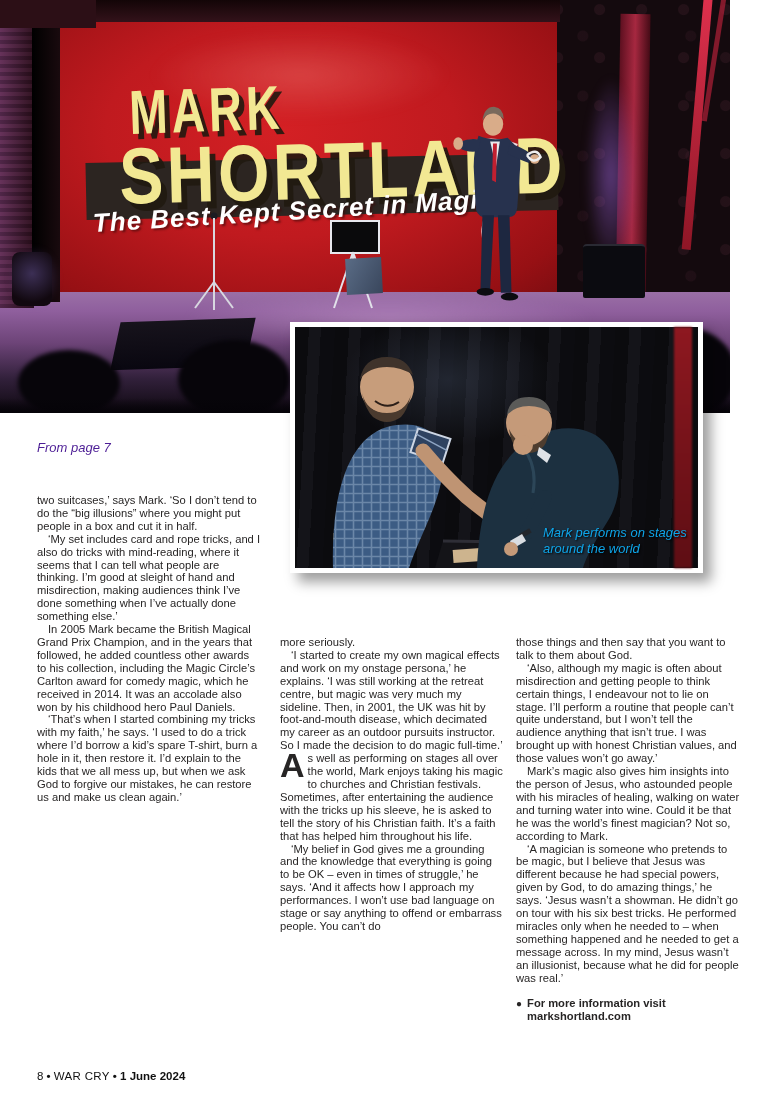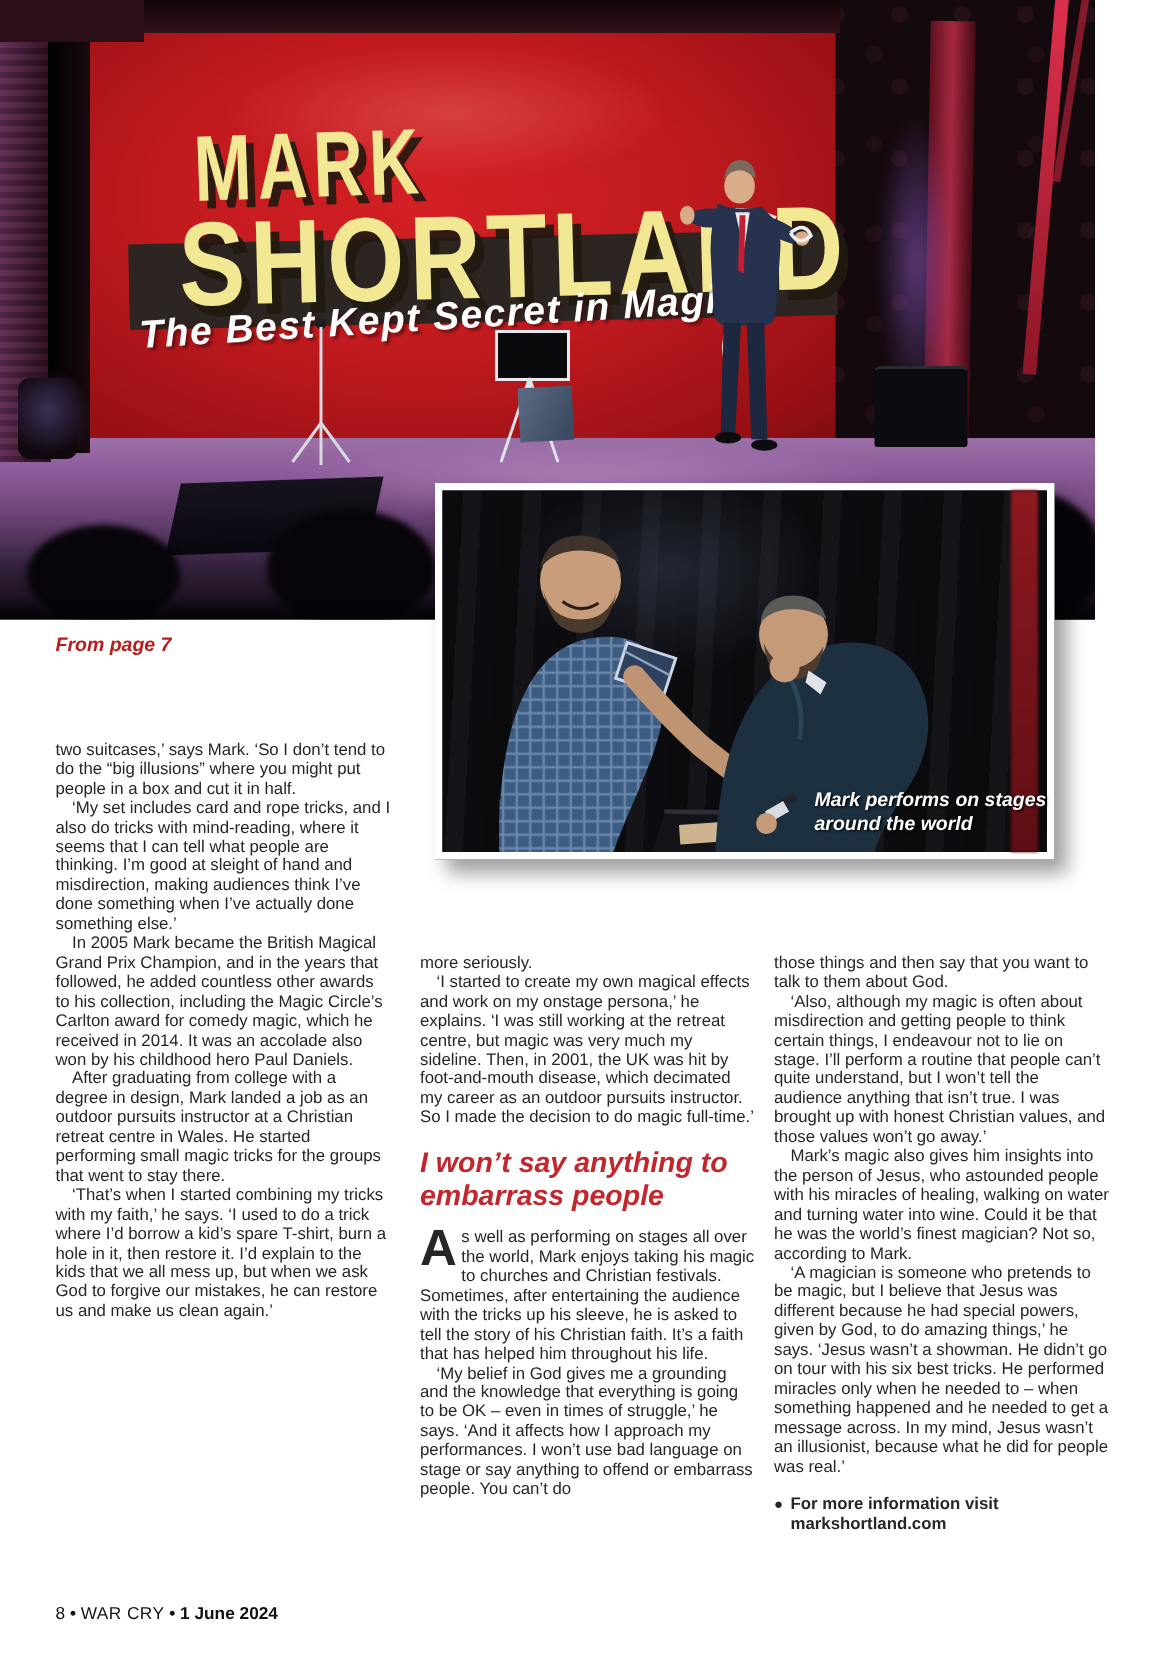--- a/index.html
+++ b/index.html
@@ -63,26 +63,26 @@
 
   
   .inset{position:absolute;left:290px;top:322px;width:403px;height:241px;background:#0a0a0c;
     border:5px solid #ffffff;box-shadow:8px 9px 12px rgba(0,0,0,.38);}
   .inset-bg{position:absolute;left:0;top:0;width:100%;height:100%;
     background-image:radial-gradient(ellipse 150px 95px at 38% 22%, rgba(110,130,165,.22), transparent 70%),
       repeating-linear-gradient(93deg,#0b0b0e 0 14px,#141419 14px 26px,#0c0c10 26px 40px);}
   .red-curtain{position:absolute;right:6px;top:0;width:18px;height:100%;
     background:linear-gradient(180deg,#8e1820,#5e0e14);filter:blur(1px);}
   .inset-scene{position:absolute;left:0;top:0;width:403px;height:241px;}
-  .inset-caption{position:absolute;left:248px;top:198px;width:164px;color:#ffffff;
-    font-weight:bold;font-style:italic;font-size:13px;line-height:15.5px;
+  .inset-caption{position:absolute;left:248px;top:198px;width:164px;color:#0ea5e9;
+    font-weight:normal;font-style:italic;font-size:13px;line-height:15.5px;
     text-shadow:1px 1px 2px #000;}
 
   
-  .from-page{position:absolute;left:37px;top:422px;color:#b91c1c;font-weight:bold;font-style:italic;font-size:13px;}
+  .from-page{position:absolute;left:37px;top:440px;color:#4c1d95;font-weight:normal;font-style:italic;font-size:13px;}
   .col{position:absolute;width:224px;font-size:11.2px;line-height:12.9px;color:#272525;margin-top:26px;}
   .col1{left:37px;top:468px;}
   .col2{left:280px;top:610px;}
   .col3{left:516px;top:610px;}
   .col p{margin:0;}
   .col p.ind{text-indent:11px;}
   .sec-head{color:#c2272d;font-weight:bold;font-style:italic;font-size:19px;line-height:22px;margin:13px 0 10px 0 !important;}
   .dropcap{float:left;font-size:34px;line-height:27px;font-weight:bold;padding-right:3px;color:#272525;}
   .cta{display:flex;gap:5px;font-weight:bold;margin-top:13px !important;}
   .cta .bullet{flex:0 0 auto;font-size:10px;line-height:13px;}
@@ -212,28 +212,26 @@
     </div>
     <div class="inset-caption">Mark performs on stages around the world</div>
   </div>
 
   <div class="from-page">From page 7</div>
 
   <div class="col col1">
     <p>two suitcases,’ says Mark. ‘So I don’t tend to do the “big illusions” where you might put people in a box and cut it in half.</p>
     <p class="ind">‘My set includes card and rope tricks, and I also do tricks with mind-reading, where it seems that I can tell what people are thinking. I’m good at sleight of hand and misdirection, making audiences think I’ve done something when I’ve actually done something else.’</p>
     <p class="ind">In 2005 Mark became the British Magical Grand Prix Champion, and in the years that followed, he added countless other awards to his collection, including the Magic Circle’s Carlton award for comedy magic, which he received in 2014. It was an accolade also won by his childhood hero Paul Daniels.</p>
-    <p class="ind">After graduating from college with a degree in design, Mark landed a job as an outdoor pursuits instructor at a Christian retreat centre in Wales. He started performing small magic tricks for the groups that went to stay there.</p>
     <p class="ind">‘That’s when I started combining my tricks with my faith,’ he says. ‘I used to do a trick where I’d borrow a kid’s spare T-shirt, burn a hole in it, then restore it. I’d explain to the kids that we all mess up, but when we ask God to forgive our mistakes, he can restore us and make us clean again.’</p>
   </div>
 
   <div class="col col2">
     <p>more seriously.</p>
     <p class="ind">‘I started to create my own magical effects and work on my onstage persona,’ he explains. ‘I was still working at the retreat centre, but magic was very much my sideline. Then, in 2001, the UK was hit by foot-and-mouth disease, which decimated my career as an outdoor pursuits instructor. So I made the decision to do magic full-time.’</p>
-    <p class="sec-head">I won’t say anything to embarrass people</p>
     <p><span class="dropcap">A</span><span>s well as performing on stages all over the world, Mark enjoys taking his magic to churches and Christian festivals. Sometimes, after entertaining the audience with the tricks up his sleeve, he is asked to tell the story of his Christian faith. It’s a faith that has helped him throughout his life.</span></p>
     <p class="ind">‘My belief in God gives me a grounding and the knowledge that everything is going to be OK – even in times of struggle,’ he says. ‘And it affects how I approach my performances. I won’t use bad language on stage or say anything to offend or embarrass people. You can’t do</p>
   </div>
 
   <div class="col col3">
     <p>those things and then say that you want to talk to them about God.</p>
     <p class="ind">‘Also, although my magic is often about misdirection and getting people to think certain things, I endeavour not to lie on stage. I’ll perform a routine that people can’t quite understand, but I won’t tell the audience anything that isn’t true. I was brought up with honest Christian values, and those values won’t go away.’</p>
     <p class="ind">Mark’s magic also gives him insights into the person of Jesus, who astounded people with his miracles of healing, walking on water and turning water into wine. Could it be that he was the world’s finest magician? Not so, according to Mark.</p>
     <p class="ind">‘A magician is someone who pretends to be magic, but I believe that Jesus was different because he had special powers, given by God, to do amazing things,’ he says. ‘Jesus wasn’t a showman. He didn’t go on tour with his six best tricks. He performed miracles only when he needed to – when something happened and he needed to get a message across. In my mind, Jesus wasn’t an illusionist, because what he did for people was real.’</p>
     <p class="cta">

